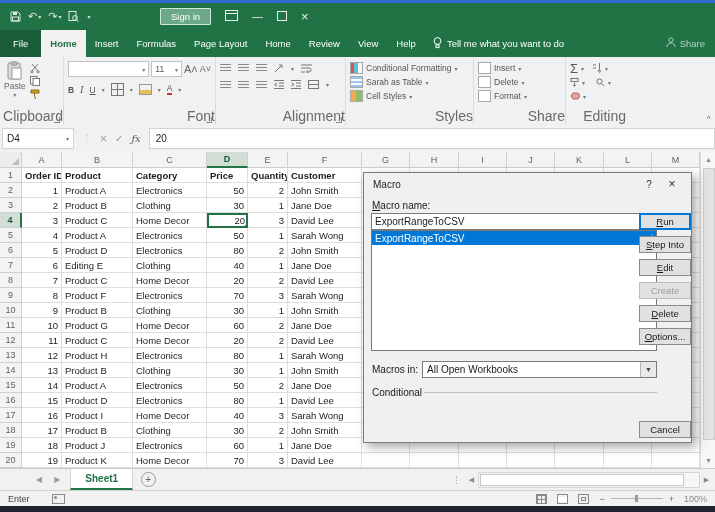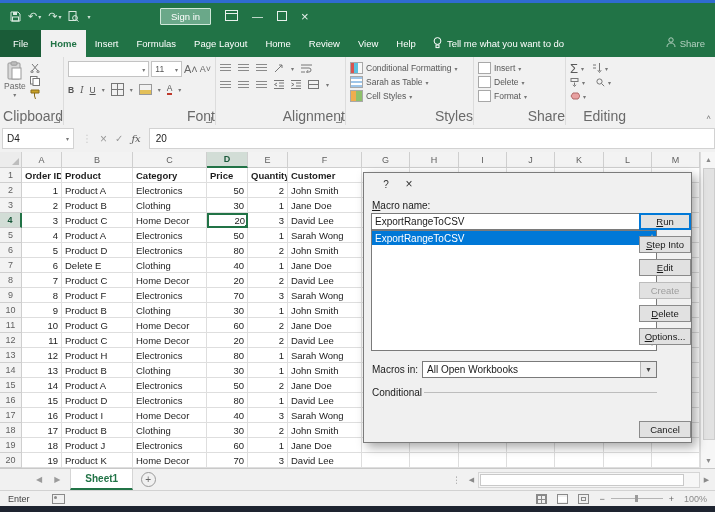--- a/index.html
+++ b/index.html
@@ -534,21 +534,21 @@
           <div class="gcell" style="width: 49px;"></div>
           <div class="gcell" style="width: 48px;"></div>
           <div class="gcell" style="width: 48px;"></div>
           <div class="gcell" style="width: 49px;"></div>
           <div class="gcell" style="width: 48px;"></div>
           <div class="gcell" style="width: 48px;"></div>
         </div>
         <div class="grow">
           <div class="rnum" style="width: 22px;">7</div>
           <div class="gcell num" style="width: 40px;">6</div>
-          <div class="gcell" style="width: 71px;">Delete E</div>
+          <div class="gcell" style="width: 71px;">Editing E</div>
           <div class="gcell" style="width: 74px;">Clothing</div>
           <div class="gcell num" style="width: 41px;">40</div>
           <div class="gcell num" style="width: 40px;">1</div>
           <div class="gcell" style="width: 74px;">Jane Doe</div>
           <div class="gcell" style="width: 48px;"></div>
           <div class="gcell" style="width: 49px;"></div>
           <div class="gcell" style="width: 48px;"></div>
           <div class="gcell" style="width: 48px;"></div>
           <div class="gcell" style="width: 49px;"></div>
           <div class="gcell" style="width: 48px;"></div>
@@ -765,20 +765,21 @@
       </div>
     <div class="vscroll">
       <span class="varrow" style="top:0;">▲</span>
       <span class="vthumb"></span>
       <span class="varrow" style="bottom:0;">▼</span>
     </div>
   </div>
 
   <div class="dialog">
     <div class="dtitle">
+      <span class="dtext">Macro</span>
       <span class="dhelp">?</span>
       <span class="dclose">×</span>
     </div>
     <div class="dlabel ul-first" style="top:27px;"><u>M</u>acro name:</div>
     <div class="dinput">
       <span>ExportRangeToCSV</span>
     </div>
     <div class="dspin">↥</div>
     <div class="dlist">
       <span class="lscroll-up">˄</span>

